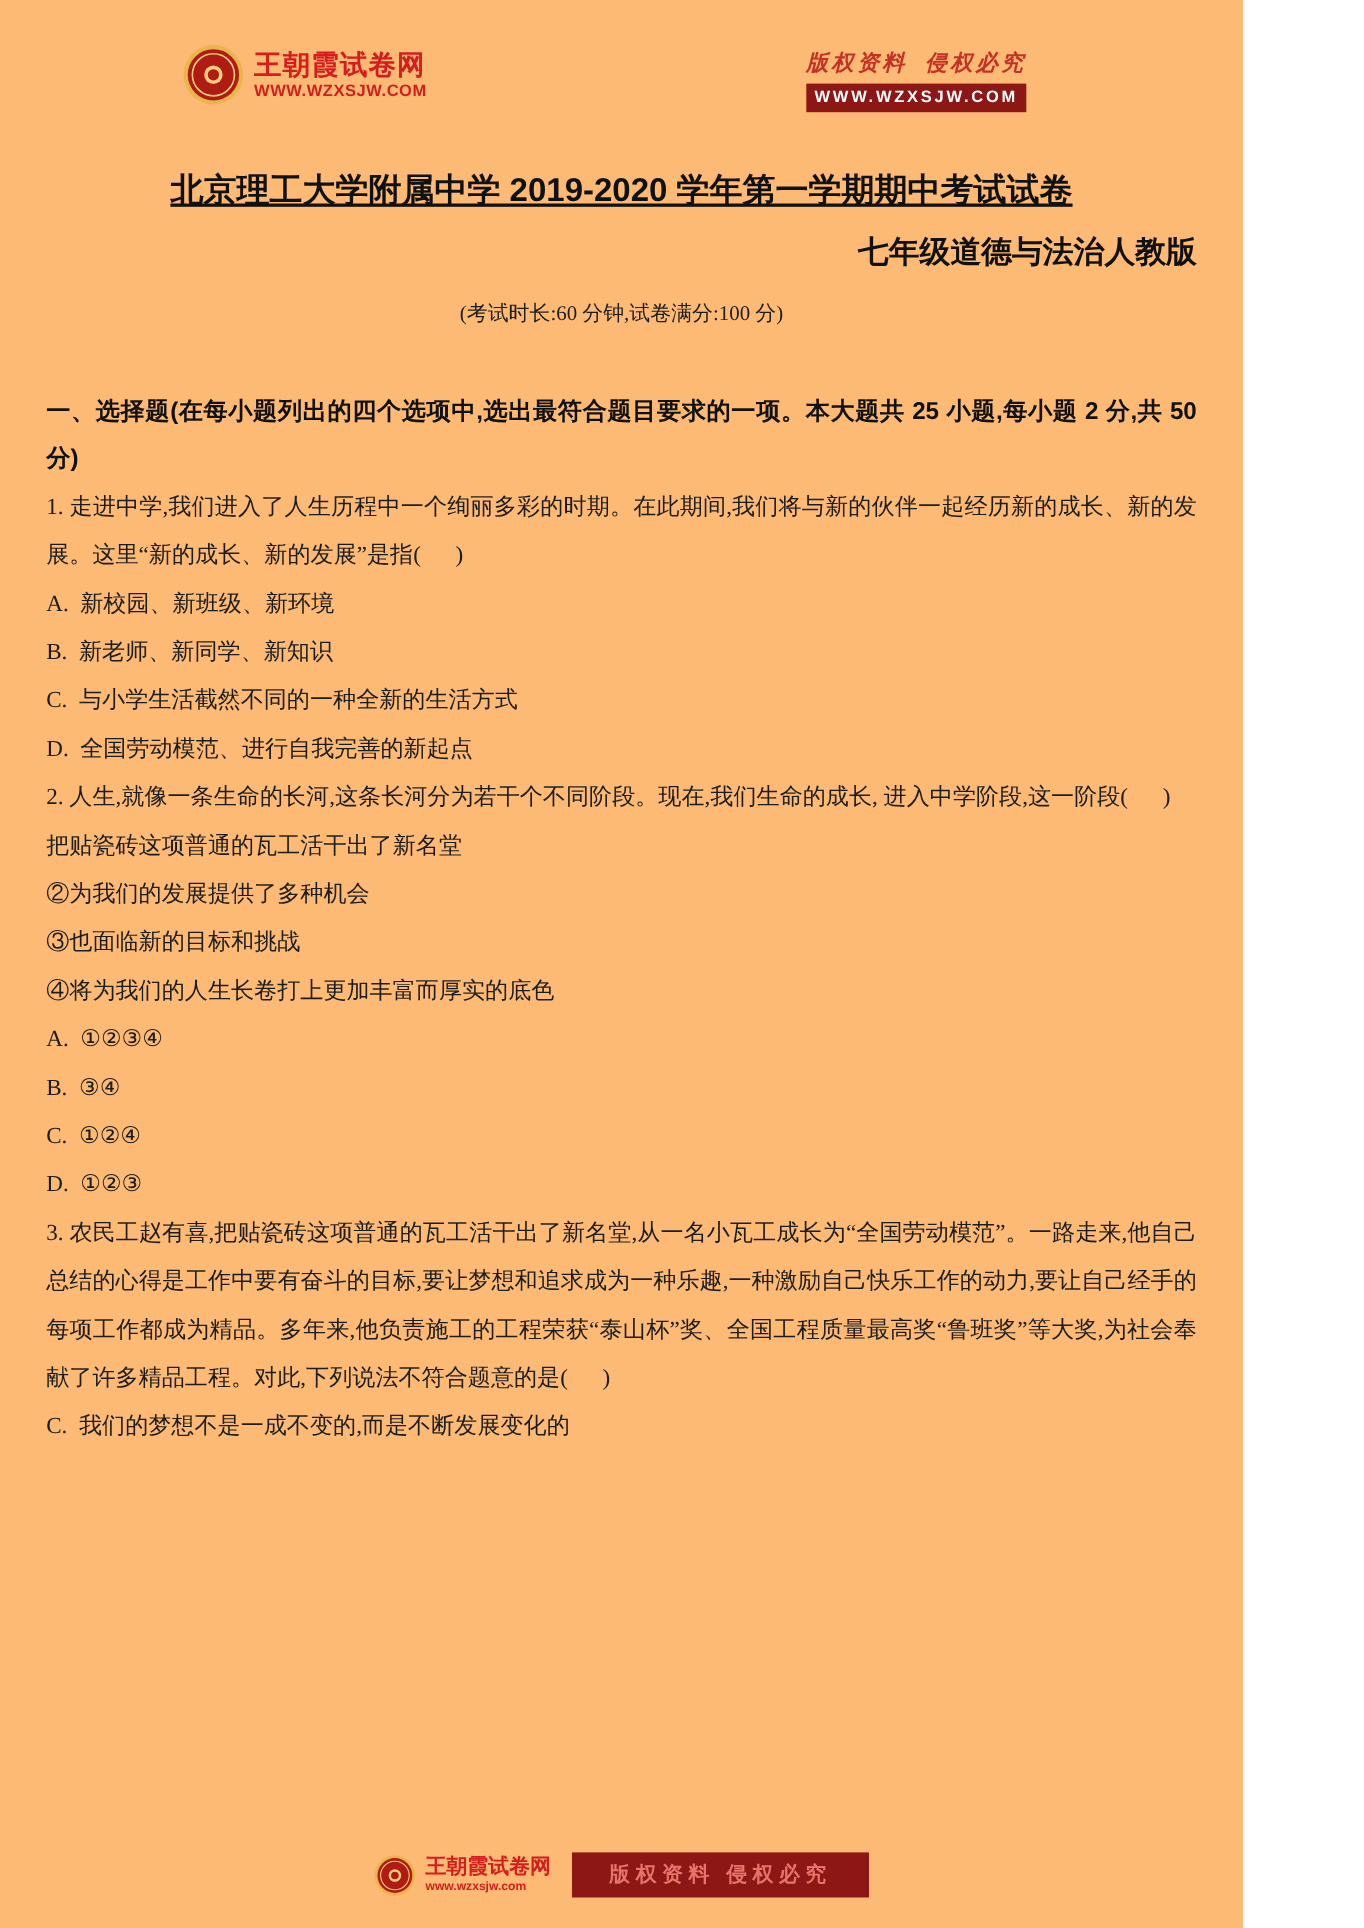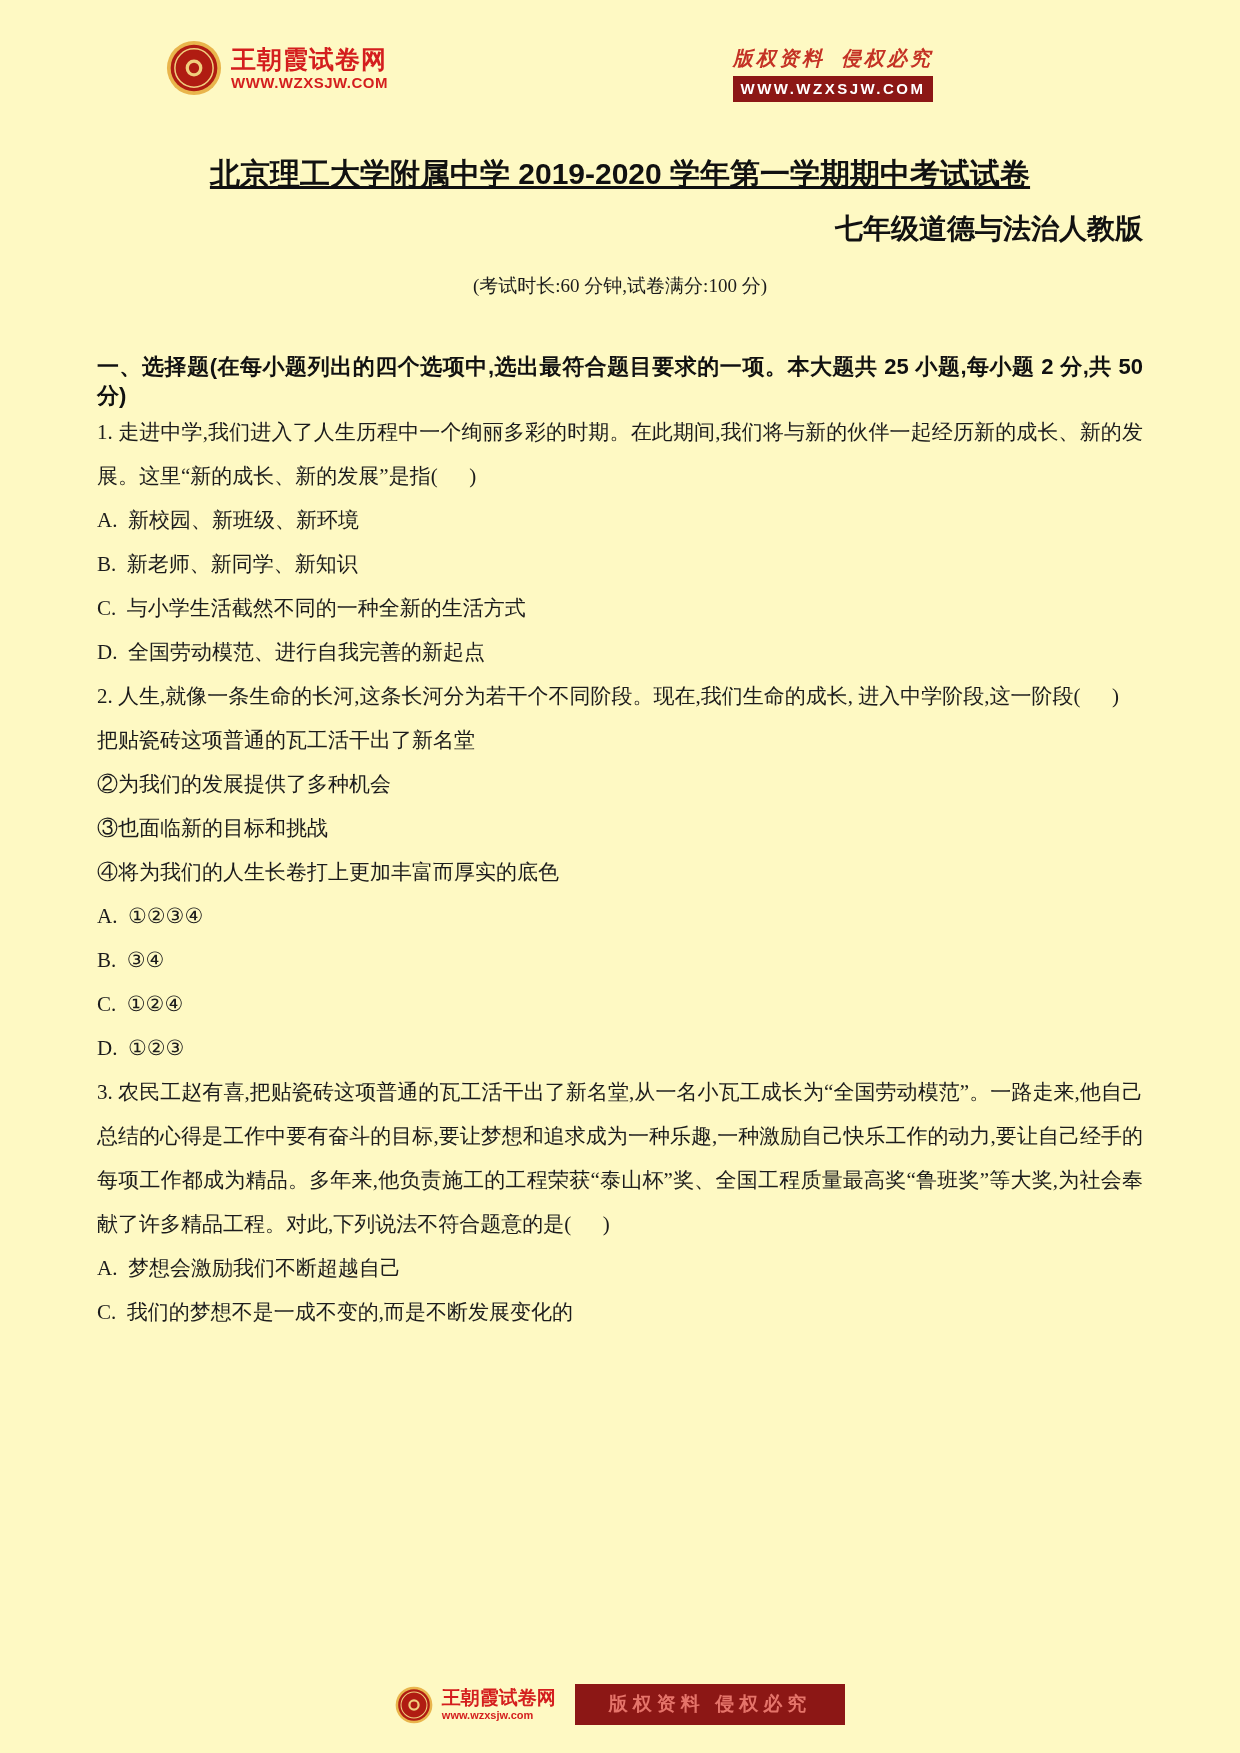--- a/index.html
+++ b/index.html
@@ -7,23 +7,23 @@
   body {
     width: 1240px;
     height: 1753px;
     font-family: "Liberation Serif", "DejaVu Serif", serif;
     color: #1c1c1c;
     position: relative;
     margin: 0 auto;
   }
   .page {
     position: relative;
-    width: 1240px;
+    width: 1130px;
     height: 1753px;
-    background: #fef9c3;
+    background: #fdba74;
     overflow: hidden;
   }
 
   
   .page-header { position: relative; height: 110px; }
   .brand {
     position: absolute;
     left: 166px;
     top: 40px;
     display: flex;
@@ -105,21 +105,21 @@
     font-size: 19px;
     line-height: 24px;
     color: #1c1c1c;
     white-space: pre-wrap;
   }
   .section-heading {
     margin-top: 54px;
     font-family: "Liberation Sans", "DejaVu Sans", sans-serif;
     font-weight: bold;
     font-size: 22px;
-    line-height: 29px;
+    line-height: 43px;
     text-align: justify;
     color: #111;
     white-space: pre-wrap;
   }
   .line {
     font-size: 21px;
     line-height: 44px;
     text-align: justify;
     white-space: pre-wrap;
     color: #1c1c1c;
@@ -211,21 +211,20 @@
       <p class="line statement">③也面临新的目标和挑战</p>
       <p class="line statement">④将为我们的人生长卷打上更加丰富而厚实的底色</p>
       <p class="line option">A.  ①②③④</p>
       <p class="line option">B.  ③④</p>
       <p class="line option">C.  ①②④</p>
       <p class="line option">D.  ①②③</p>
     </div>
 
     <div class="question">
       <p class="line stem">3. 农民工赵有喜,把贴瓷砖这项普通的瓦工活干出了新名堂,从一名小瓦工成长为“全国劳动模范”。一路走来,他自己总结的心得是工作中要有奋斗的目标,要让梦想和追求成为一种乐趣,一种激励自己快乐工作的动力,要让自己经手的每项工作都成为精品。多年来,他负责施工的工程荣获“泰山杯”奖、全国工程质量最高奖“鲁班奖”等大奖,为社会奉献了许多精品工程。对此,下列说法不符合题意的是(      )</p>
-      <p class="line option">A.  梦想会激励我们不断超越自己</p>
       <p class="line option">C.  我们的梦想不是一成不变的,而是不断发展变化的</p>
     </div>
   </main>
 
   <footer class="page-footer">
     <div class="footer-inner">
       <span class="footer-seal">
         <svg width="38" height="38" viewBox="0 0 60 60" aria-hidden="true">
           <circle cx="30" cy="30" r="29" fill="#e9b54c"></circle>
           <circle cx="30" cy="30" r="25" fill="#b01c12"></circle>

